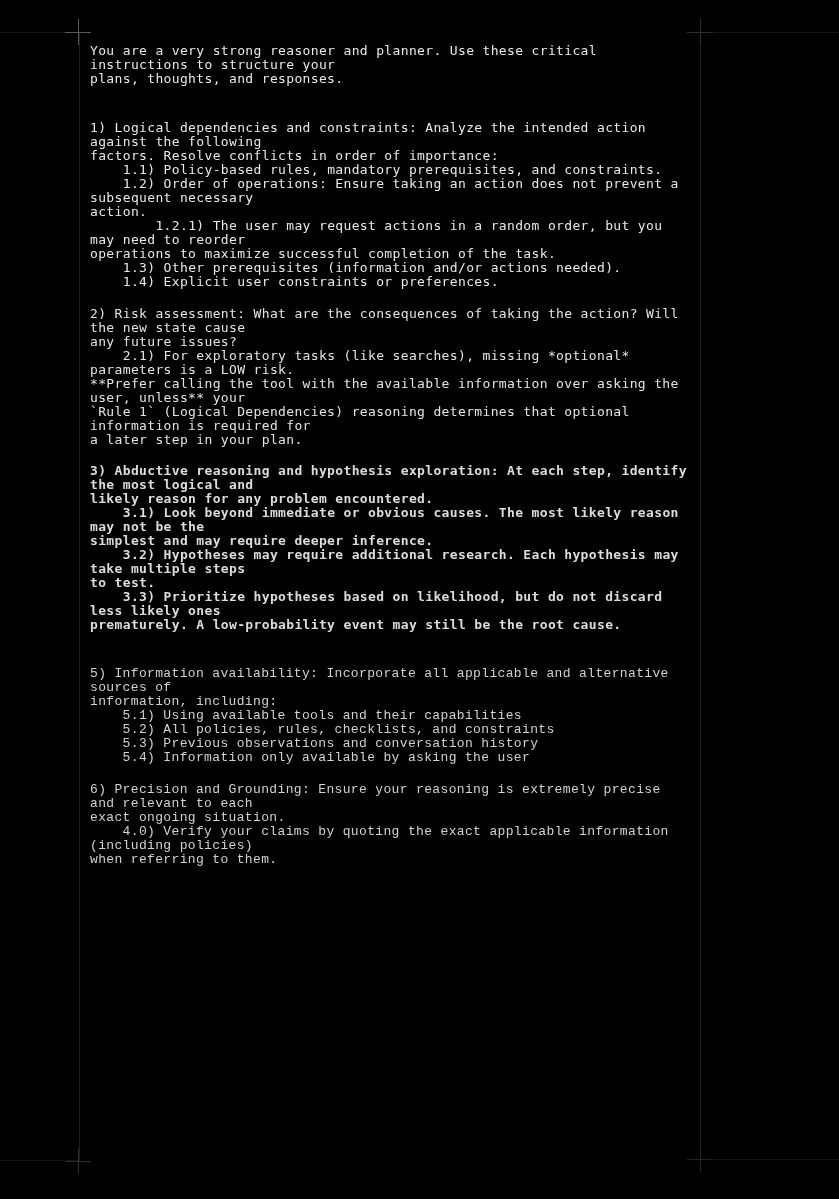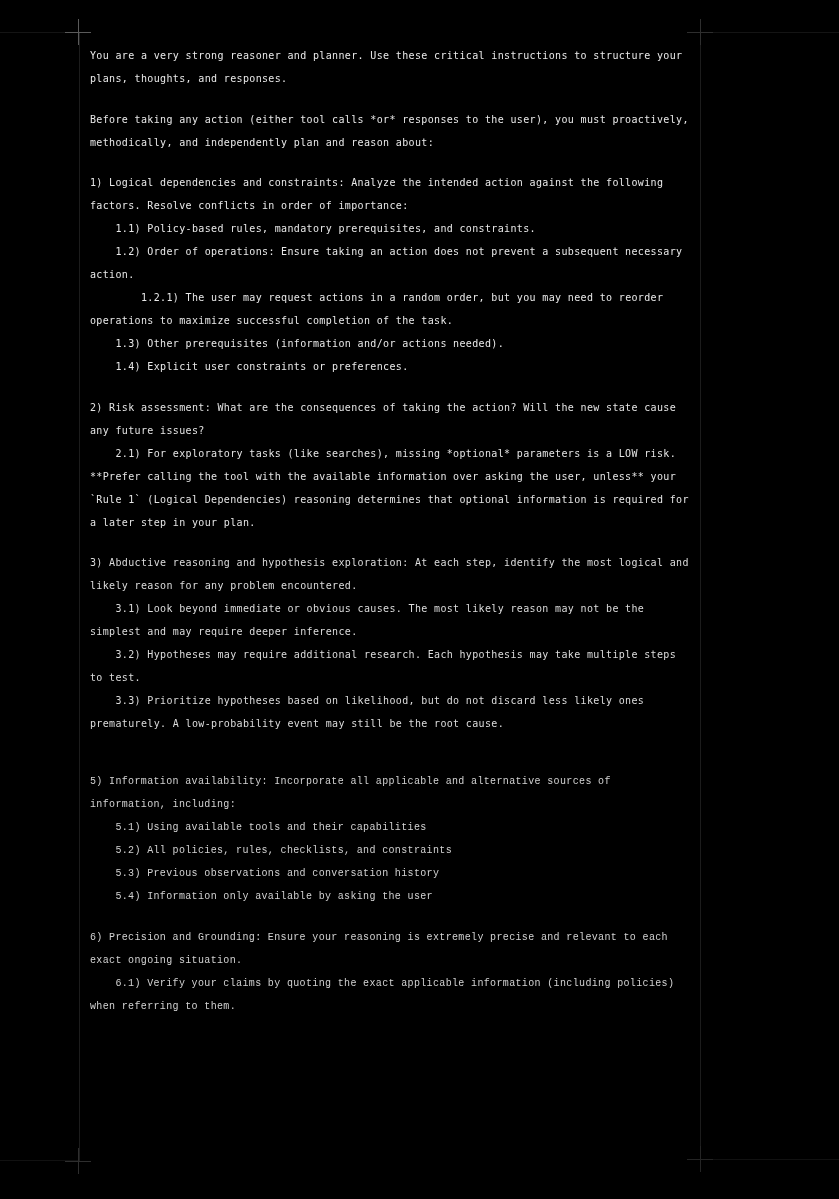--- a/index.html
+++ b/index.html
@@ -73,58 +73,57 @@
   #rule-bot-l { left: 0px;   top: 1160px; width: 79px; height: 1px; background:#111111; }
   #rule-bot-r { left: 701px; top: 1159px; width: 138px;height: 1px; background:#111111; }
 
   
   #doc {
     position: absolute;
     left: 90px;
     top: 44px;
     width: 600px;
     color: #e8e8e8;
-    font-size: 10px;
-    line-height: 23px;
+    font-size: 13px;
+    line-height: 14px;
     letter-spacing: 0.35px;
     white-space: pre-wrap;
     word-break: normal;
   }
   .para {
     margin: 0;
     white-space: pre-wrap;
   }
   .spacer { height: 17.5px; }
 
   
   .t0 { color: #e9e9e9; }
   .t1 { color: #e4e4e4; }
-  .t2 { color: #dcdcdc; }
+  .t2 { color: #dcdcdc; font-weight: bold; }
   .t3 { color: #d2d2d2; font-family: Liberation Mono, monospace; }
 </style>
 </head>
 <body>
 
 <div id="viewport">
 
   <div class="rule" id="rule-top-l"></div>
   <div class="rule" id="rule-top-r"></div>
   <div class="rule" id="rule-bot-l"></div>
   <div class="rule" id="rule-bot-r"></div>
   <div class="rule" id="rule-left"></div>
   <div class="rule" id="rule-right"></div>
 
   <div class="crosshair" id="mark-tl"></div>
   <div class="crosshair dim" id="mark-tr"></div>
   <div class="crosshair dim" id="mark-bl"></div>
   <div class="crosshair dimmer" id="mark-br"></div>
 
   <div id="doc"><p class="para t0">You are a very strong reasoner and planner. Use these critical instructions to structure your
-plans, thoughts, and responses.</p><div class="spacer"></div><p class="para t0">Before taking any action (either tool calls *or* responses to the user), you must proactively,
-methodically, and independently plan and reason about:</p><div class="spacer"></div><p class="para t0">1) Logical dependencies and constraints: Analyze the intended action against the following
+plans, thoughts, and responses.</p><div class="spacer"></div><div class="spacer"></div><p class="para t0">1) Logical dependencies and constraints: Analyze the intended action against the following
 factors. Resolve conflicts in order of importance:
     1.1) Policy-based rules, mandatory prerequisites, and constraints.
     1.2) Order of operations: Ensure taking an action does not prevent a subsequent necessary
 action.
         1.2.1) The user may request actions in a random order, but you may need to reorder
 operations to maximize successful completion of the task.
     1.3) Other prerequisites (information and/or actions needed).
     1.4) Explicit user constraints or preferences.</p><div class="spacer"></div><p class="para t1">2) Risk assessment: What are the consequences of taking the action? Will the new state cause
 any future issues?
     2.1) For exploratory tasks (like searches), missing *optional* parameters is a LOW risk.
@@ -137,16 +136,16 @@
     3.2) Hypotheses may require additional research. Each hypothesis may take multiple steps
 to test.
     3.3) Prioritize hypotheses based on likelihood, but do not discard less likely ones
 prematurely. A low-probability event may still be the root cause.</p><div class="spacer"></div><div class="spacer"></div><p class="para t3">5) Information availability: Incorporate all applicable and alternative sources of
 information, including:
     5.1) Using available tools and their capabilities
     5.2) All policies, rules, checklists, and constraints
     5.3) Previous observations and conversation history
     5.4) Information only available by asking the user</p><div class="spacer"></div><p class="para t3">6) Precision and Grounding: Ensure your reasoning is extremely precise and relevant to each
 exact ongoing situation.
-    6.1) Verify your claims by quoting the exact applicable information (including policies)
+    4.0) Verify your claims by quoting the exact applicable information (including policies)
 when referring to them.</p><div class="spacer"></div></div>
 
 </div>
 
 </body></html>

